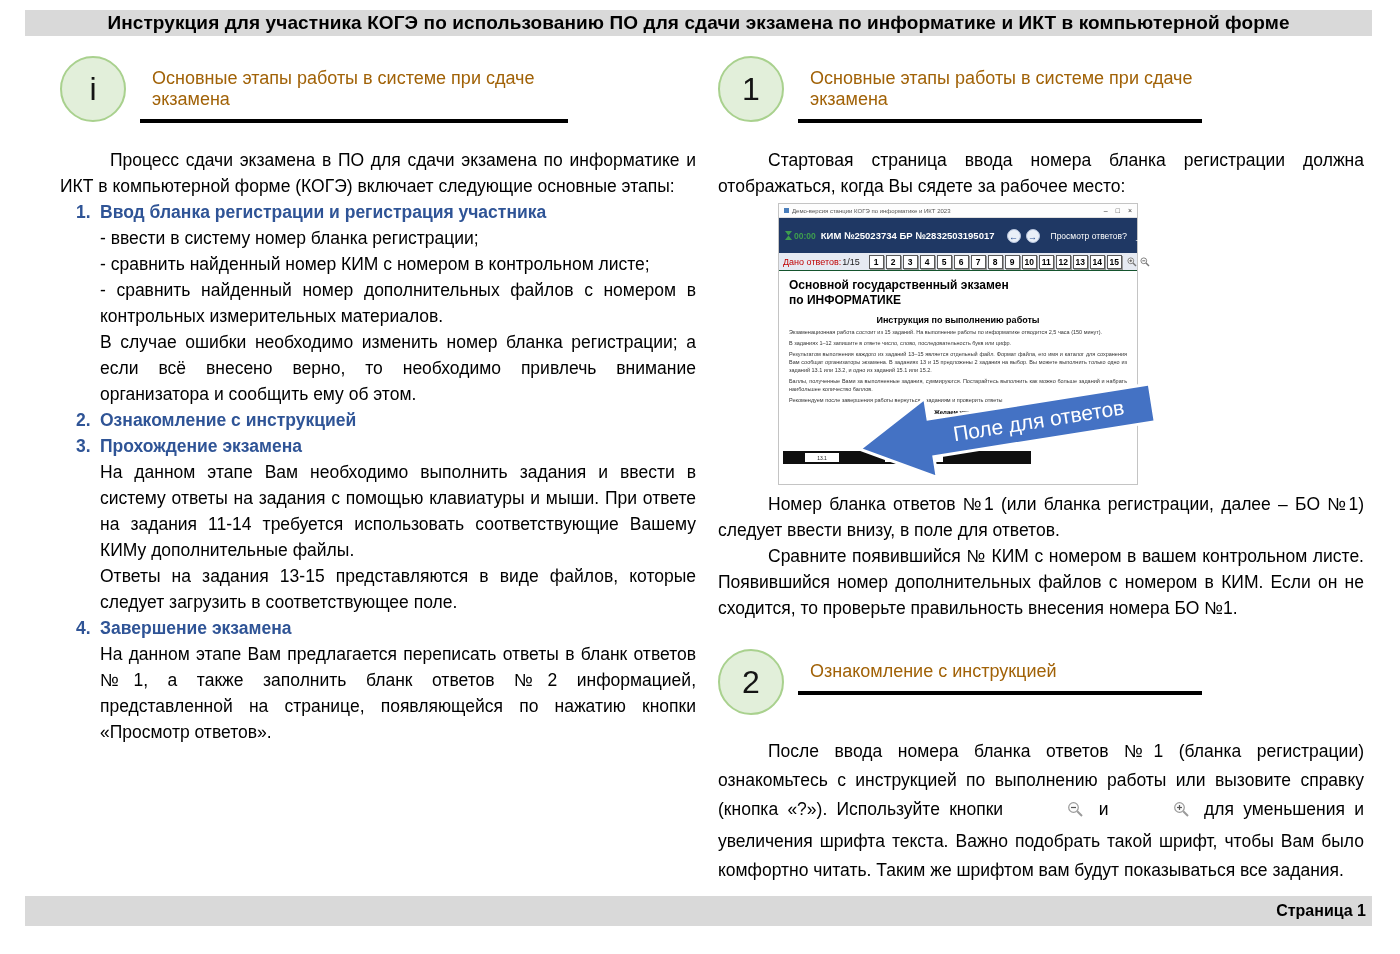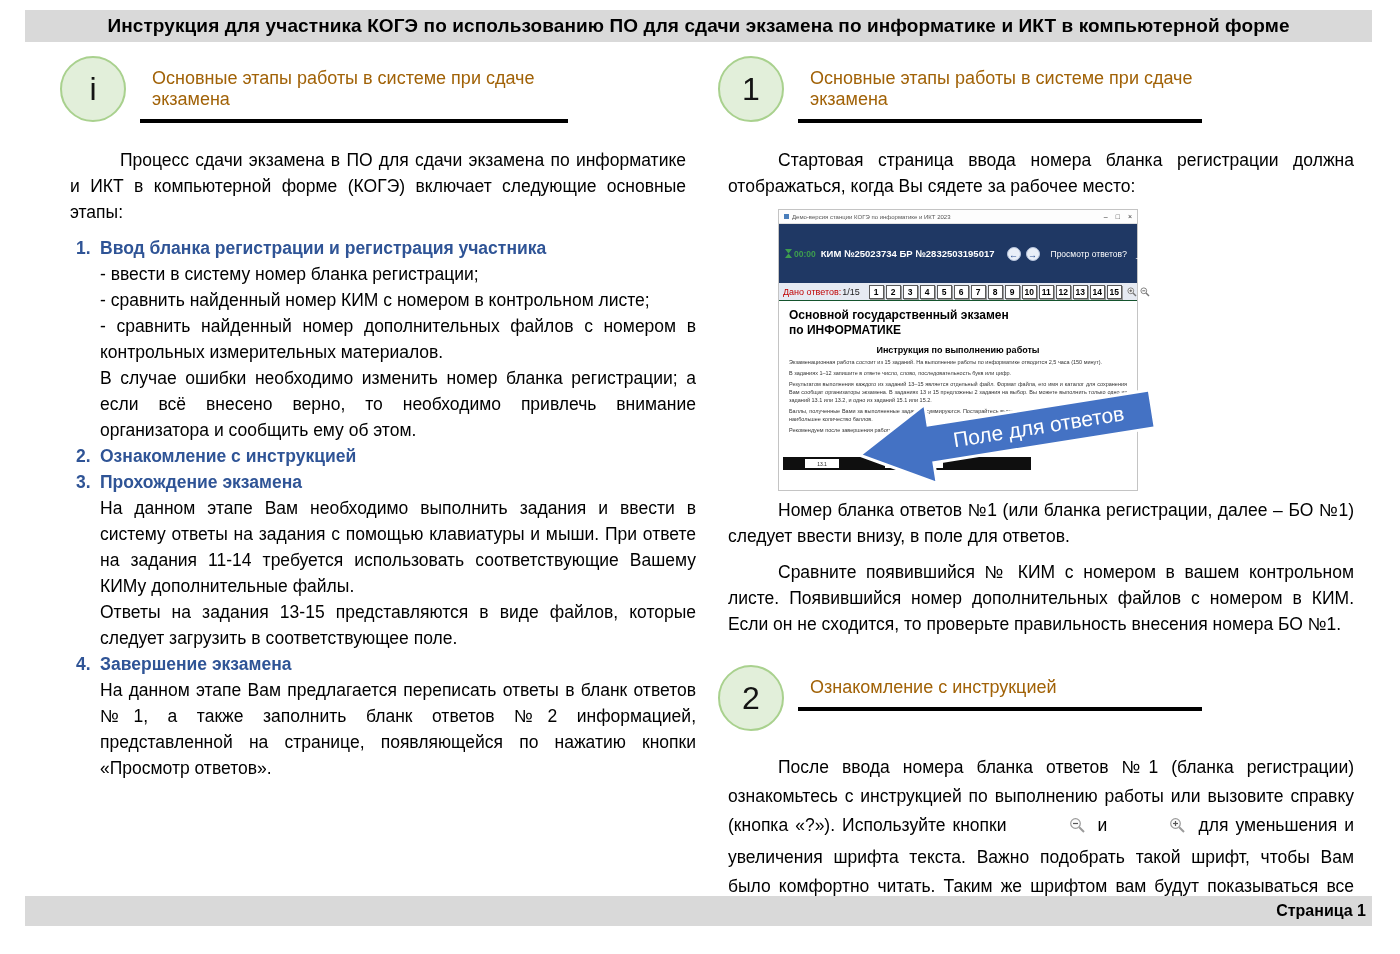--- a/index.html
+++ b/index.html
@@ -2,21 +2,21 @@
 <html><head>
 <meta charset="utf-8">
 <style>
   html,body{margin:0;padding:0}
   body{
     width:1400px;height:954px;position:relative;background:#ffffff;
     font-family:"Liberation Sans",sans-serif;color:#000;overflow:hidden;
   }
   
   .topbar{
-    position:absolute;left:25px;top:10px;width:1347px;height:32px;background:#d9d9d9;
+    position:absolute;left:25px;top:10px;width:1347px;height:26px;background:#d9d9d9;
     display:flex;align-items:center;justify-content:center;
     font-size:19px;font-weight:700;letter-spacing:.1px;
   }
   
   .footbar{
     position:absolute;left:25px;top:896px;width:1347px;height:30px;background:#d9d9d9;
     display:flex;align-items:center;justify-content:flex-end;
     font-size:16px;font-weight:700;padding-right:6px;box-sizing:border-box;
   }
   .col{position:absolute;top:56px}
@@ -31,42 +31,42 @@
     display:flex;align-items:center;justify-content:center;
     font-size:32px;font-weight:500;color:#141414;
   }
   .head-box{
     margin-left:14px;margin-top:10px;border-bottom:4px solid #000;
     padding:2px 0 9px 12px;font-size:18px;color:#a16207;
   }
   .hb-left{width:416px}
   .hb-right{width:392px}
 
-  .para{font-size:17.5px;line-height:26px;text-align:justify;margin:10px}
+  .para{font-size:17.5px;line-height:26px;text-align:justify;margin:0}
   .indent{text-indent:50px}
   .mt-intro{margin-top:24px}
 
   
   .olist{margin-top:0}
   .li{display:flex;font-size:17.5px;line-height:26px}
   .num{flex:0 0 24px;margin-left:16px;color:#2f5496;font-weight:700}
   .libody{flex:1}
   .lit{color:#2f5496;font-weight:700}
   .lln{text-align:justify}
 
   
   .shot{
     position:relative;margin:4px 0 0 60px;width:360px;height:282px;
     border:1px solid #c4c4c4;background:#fff;box-sizing:border-box;
   }
   .wtitle{height:13px;background:#fdfdfd;border-bottom:1px solid #e0e0e0;
     display:flex;align-items:center;padding:0 5px;font-size:6px;color:#555}
   .wicon{width:5px;height:5px;background:#4a7ebb;margin-right:3px;flex:0 0 auto}
   .wctl{margin-left:auto;display:flex;gap:8px;font-size:7px;color:#333}
-  .navbar{height:27px;background:#1f3864;display:flex;align-items:center;padding:16px 6px;color:#fff}
+  .navbar{height:27px;background:#1f3864;display:flex;align-items:center;padding:4px 6px;color:#fff}
   .timer{color:#3e9e4e;font-size:8.5px;margin:0 5px 0 2px;font-weight:700}
   .kim{font-size:9.5px;font-weight:700;white-space:nowrap}
   .navcircs{display:flex;gap:5px;margin-left:12px}
   .navcirc{width:14px;height:14px;border-radius:50%;background:#e9eff8;border:1px solid #b6c4dd;
     color:#2f5496;font-size:9px;line-height:14px;text-align:center;box-sizing:border-box}
   .view{font-size:8.5px;margin-left:11px;white-space:nowrap}
   .winright{margin-left:auto;display:flex;gap:9px;font-size:9px}
   .subbar{height:17px;background:#e6eaf2;border-bottom:1px solid #14532d;
     display:flex;align-items:center;padding:0 4px}
   .ans-label{color:#c00000;font-size:9px;white-space:nowrap}

